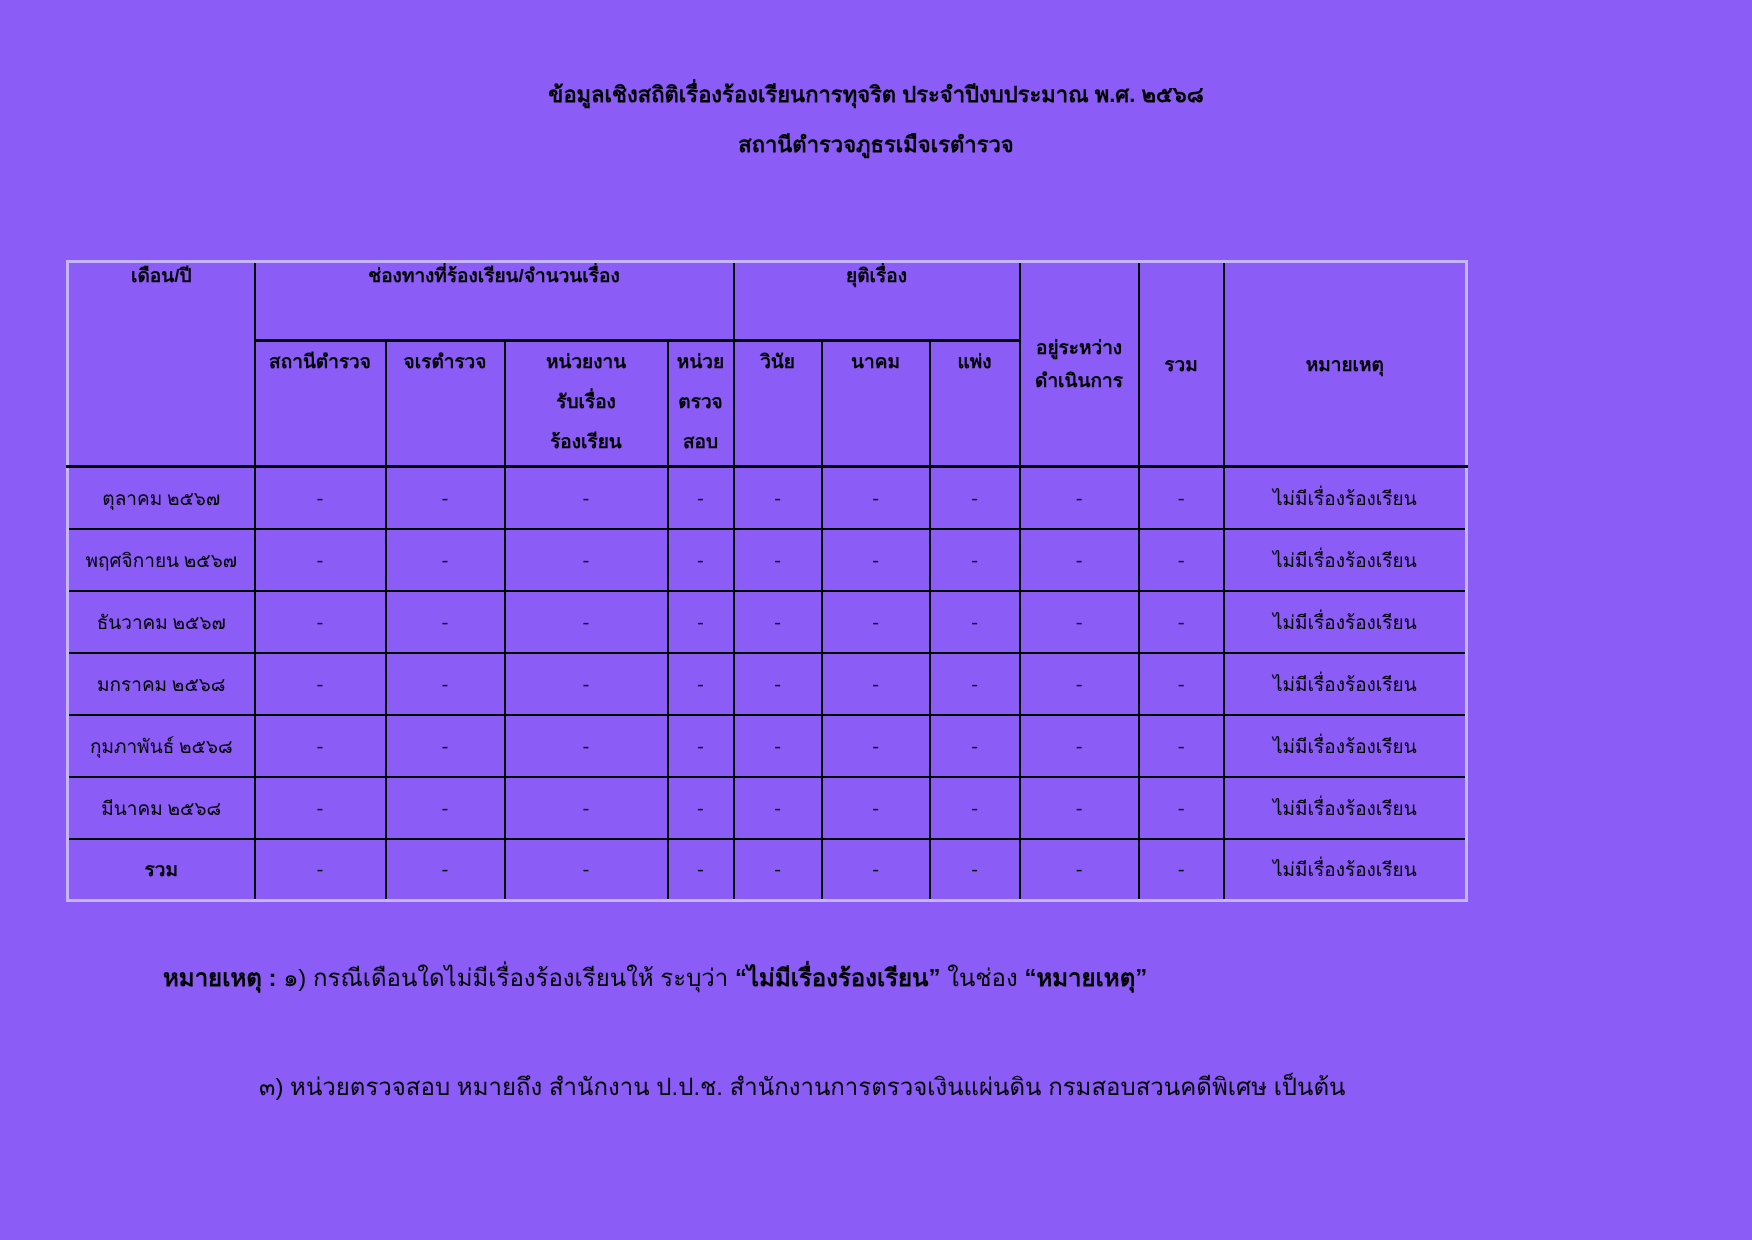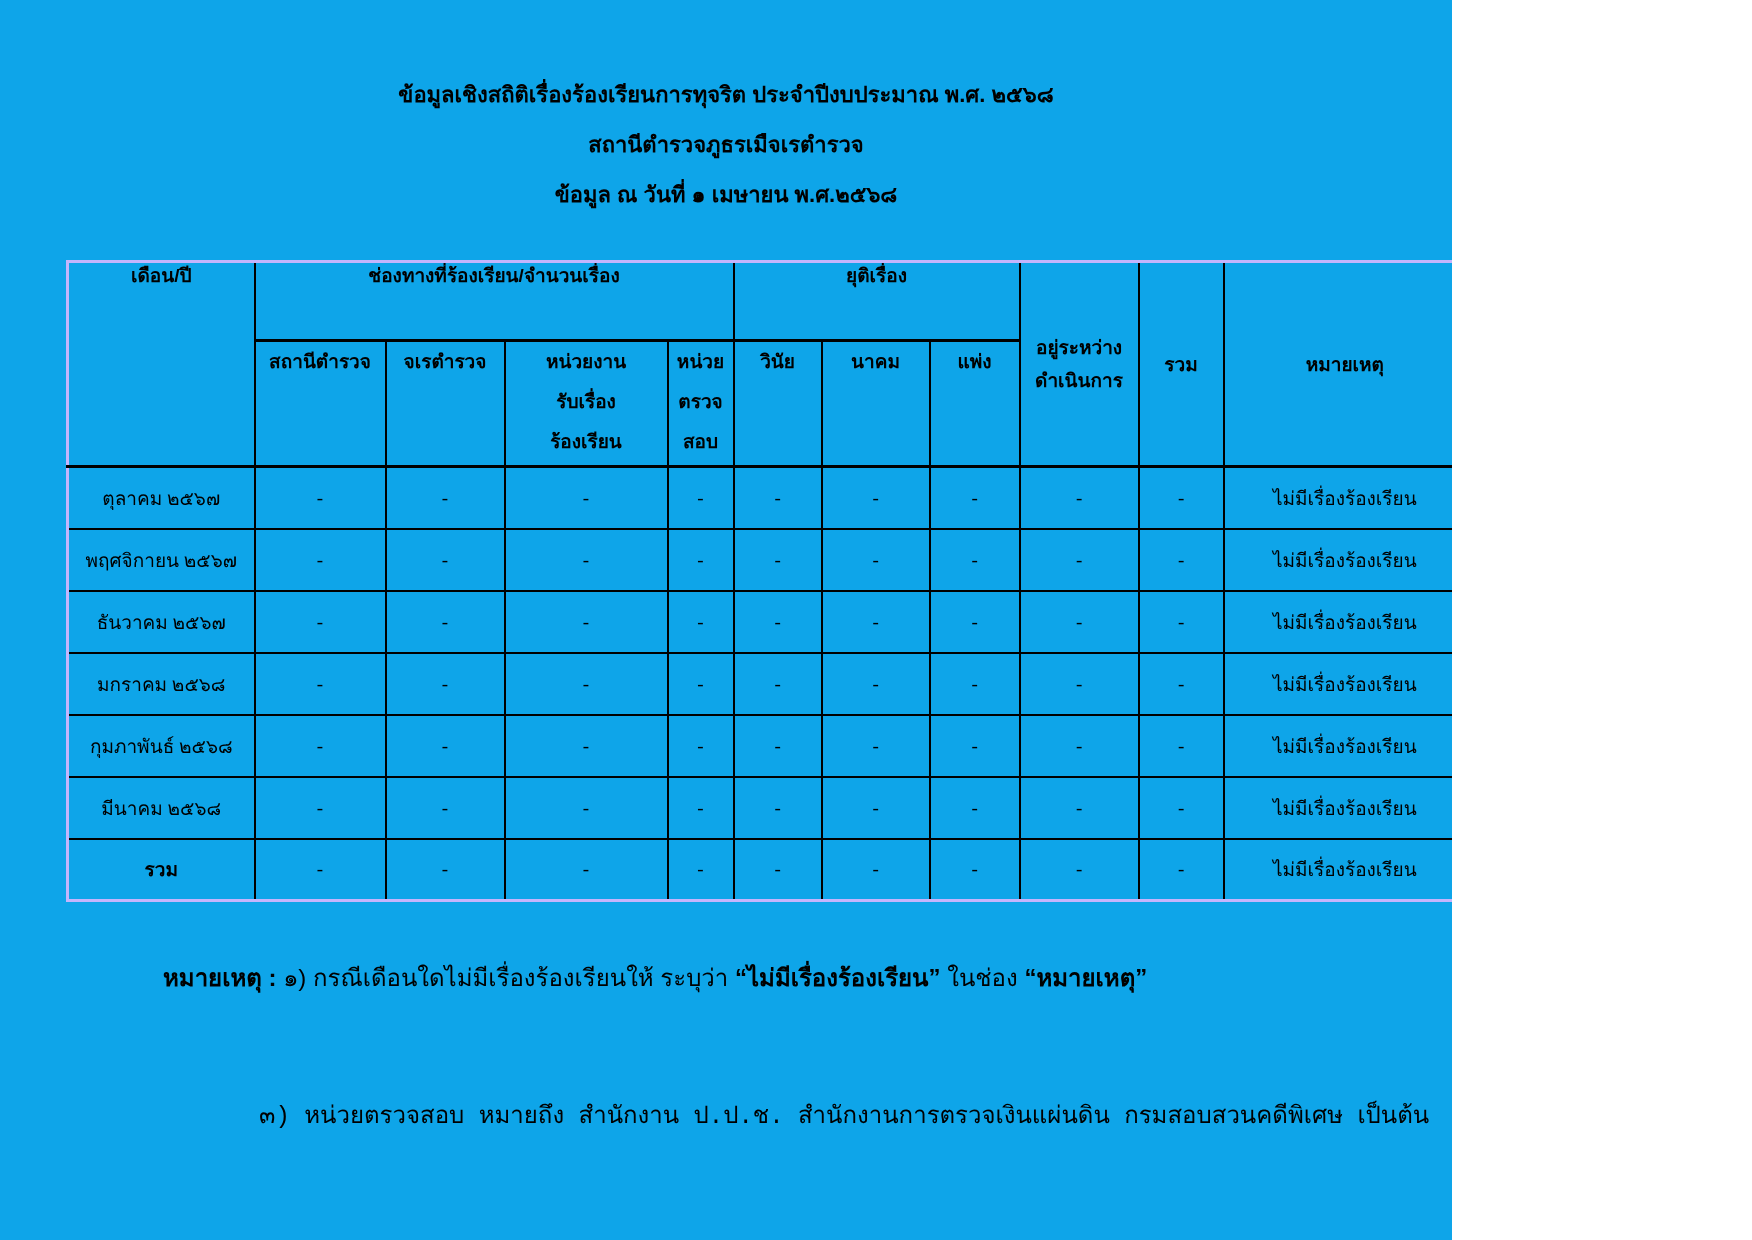--- a/index.html
+++ b/index.html
@@ -1,20 +1,20 @@
 <!DOCTYPE html>
 <html><head>
 <meta charset="utf-8">
 <style>
   html, body { margin: 0; padding: 0; background: #ffffff; }
   .page {
     position: relative;
-    width: 1452px;
+    width: 1752px;
     height: 1240px;
-    background: #0ea5e9;
+    background: #8b5cf6;
     color: #000000;
     font-family: "Liberation Sans", sans-serif;
     overflow: hidden;
   }
 
   
   .title-block {
     position: absolute;
     top: 70px;
     left: 0;
@@ -57,32 +57,31 @@
 
   
   .note {
     position: absolute;
     font-size: 24px;
     line-height: 30px;
     white-space: nowrap;
   }
   .note-1 { left: 163px; top: 963px; }
   .note-2 { left: 259px; top: 1017px; }
-  .note-3 { left: 259px; top: 1102px; font-family: Liberation Mono, monospace; }
+  .note-3 { left: 259px; top: 1072px; }
   .b { font-weight: bold; }
 </style>
 </head>
 <body>
 
 <div class="page">
 
   <div class="title-block">
     <div>ข้อมูลเชิงสถิติเรื่องร้องเรียนการทุจริต ประจำปีงบประมาณ พ.ศ. ๒๕๖๘</div>
     <div>สถานีตำรวจภูธรเมืจเรตำรวจ</div>
-    <div>ข้อมูล ณ วันที่ ๑ เมษายน พ.ศ.๒๕๖๘</div>
   </div>
 
   <table class="stats">
     <colgroup>
       <col style="width:187px">
         <col style="width:131px">
         <col style="width:119px">
       <col style="width:163px">
         <col style="width:66px">
         <col style="width:88px">

